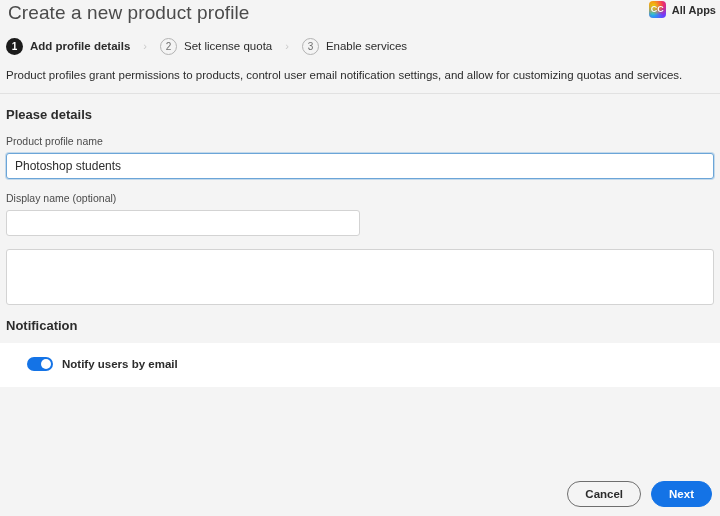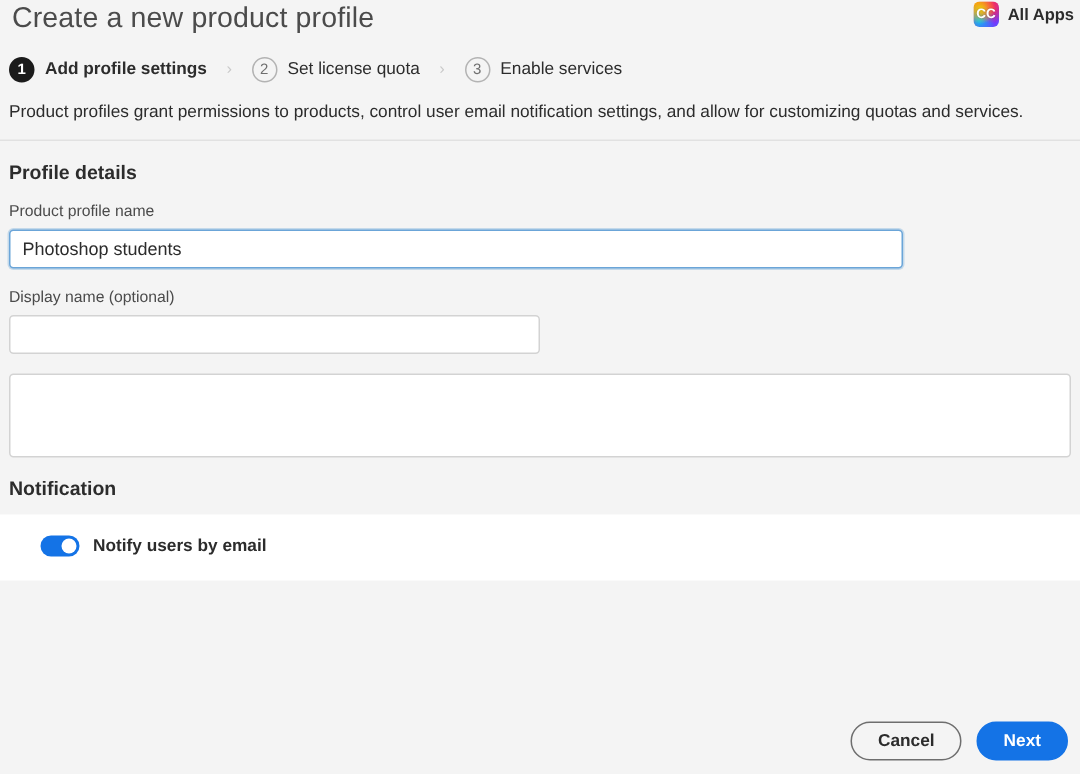--- a/index.html
+++ b/index.html
@@ -170,21 +170,21 @@
     background: #ffffff;
     border: 1px solid #d3d3d3;
     border-radius: 3px;
     font-family: "Liberation Sans", sans-serif;
     font-size: 12px;
     color: #2c2c2c;
     padding: 0 8px;
     outline: none;
     display: block;
   }
-  .text-input.full { width: 596px; }
+  .text-input.full { width: 708px; }
   .text-input.half { width: 354px; }
   .text-input.focused {
     border: 1px solid #6ba5d8;
     box-shadow: 0 0 0 1px rgba(107,165,216,0.35);
   }
   .textarea {
     box-sizing: border-box;
     width: 708px;
     height: 56px;
     background: #ffffff;
@@ -292,40 +292,40 @@
       <span class="cc-icon">
         <span class="cc-glyph">CC</span>
       </span>
       <span class="all-apps-label">All Apps</span>
     </div>
   </div>
 
   <div class="stepper">
     <div class="step active-step">
       <span class="step-circle active">1</span>
-      <span class="step-label">Add profile settings</span>
+      <span class="step-label">Add profile details</span>
     </div>
     <span class="step-sep">›</span>
     <div class="step">
       <span class="step-circle inactive">2</span>
       <span class="step-label">Set license quota</span>
     </div>
     <span class="step-sep">›</span>
     <div class="step">
       <span class="step-circle inactive">3</span>
       <span class="step-label">Enable services</span>
     </div>
   </div>
 
   <div class="intro">
     <div class="intro-text">Product profiles grant permissions to products, control user email notification settings, and allow for customizing quotas and services.</div>
   </div>
   <div class="divider"></div>
 
-  <div class="section-title">Profile details</div>
+  <div class="section-title">Please details</div>
 
   <div class="field">
     <div class="field-label">Product profile name</div>
     <input class="text-input full focused" type="text" value="Photoshop students" style="">
   </div>
 
   <div class="field">
     <div class="field-label">Display name (optional)</div>
     <input class="text-input half" type="text" value="" style="">
   </div>

